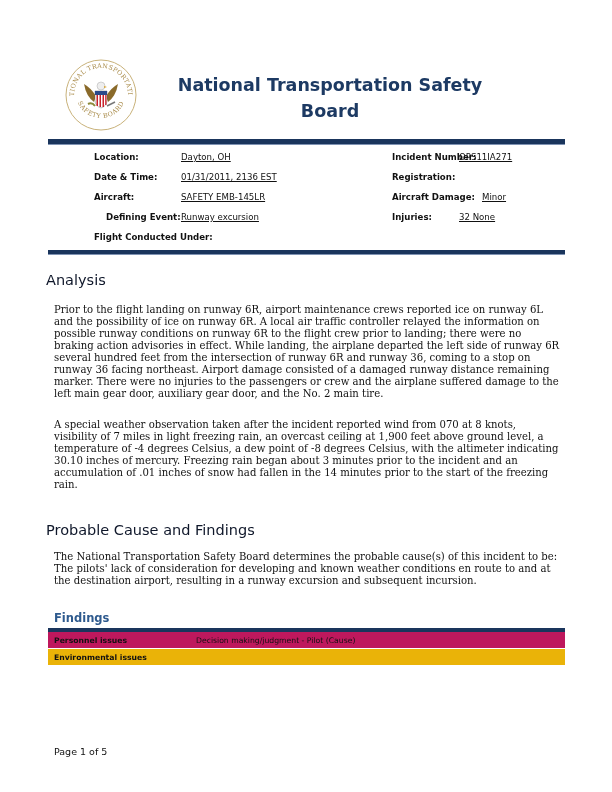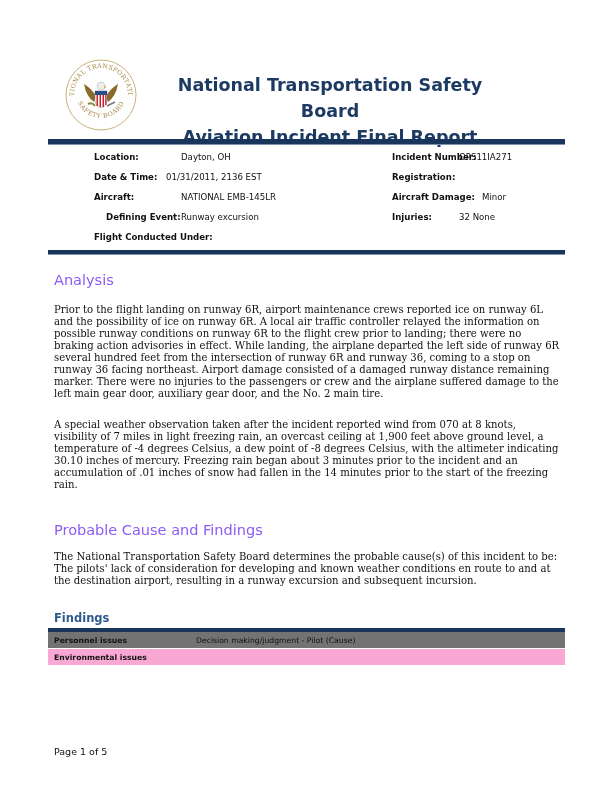--- a/index.html
+++ b/index.html
@@ -5,28 +5,28 @@
   html, body { margin: 0; padding: 0; background: #ffffff; }
   body { width: 612px; height: 792px; position: relative; overflow: hidden; font-family: "DejaVu Sans", sans-serif; color: #111; }
   .seal { position: absolute; left: 64px; top: 58px; width: 74px; height: 74px; }
   .title-block { position: absolute; left: 160px; top: 72px; width: 340px; text-align: center; color: #1d3a63; font-family: "DejaVu Sans", sans-serif; font-weight: bold; font-size: 17.5px; line-height: 26px; }
   .rule-thick { position: absolute; left: 48px; width: 517px; height: 5px; background: #1a355c; border-bottom: 1px solid #7f93b3; }
   .rule-top { top: 139px; }
   .rule-mid { top: 250px; height: 4px; }
   .info { position: absolute; left: 54px; top: 152px; width: 510px; font-size: 8.6px; }
   .info-row { position: absolute; height: 14px; }
   .lbl { position: absolute; font-weight: bold; white-space: nowrap; color: #111; padding-left: 40px; }
-  .val { position: absolute; white-space: nowrap; color: #111; }
-  h2.sec { position: absolute; left: 54px; margin: 0; font-family: "DejaVu Sans", sans-serif; font-weight: normal; color: #8b5cf6; font-size: 14.5px; }
+  .val { position: absolute; white-space: nowrap; color: #111; text-decoration: underline; }
+  h2.sec { position: absolute; left: 46px; margin: 0; font-family: "DejaVu Sans", sans-serif; font-weight: normal; color: #0f172a; font-size: 14.5px; }
   .para { position: absolute; left: 54px; width: 508px; font-family: "DejaVu Serif", serif; font-size: 10.1px; line-height: 12px; color: #111; margin: 0; }
   .findings-title { position: absolute; left: 54px; top: 611px; margin: 0; font-size: 11.5px; font-weight: bold; color: #2e5a8e; font-family: "DejaVu Sans", sans-serif; }
   .findings-bar { position: absolute; left: 48px; top: 628px; width: 517px; height: 4px; background: #1a355c; }
   .frow { position: absolute; left: 48px; width: 517px; height: 16px; font-size: 7.7px; }
-  .frow.r0 { top: 632px; background: #737373; }
-  .frow.r1 { top: 649px; background: #f9a8d4; }
+  .frow.r0 { top: 632px; background: #be185d; }
+  .frow.r1 { top: 649px; background: #eab308; }
   .fcat { position: absolute; left: 6px; top: 4px; font-weight: bold; color: #111; white-space: nowrap; }
   .fdesc { position: absolute; left: 148px; top: 4px; color: #111; white-space: nowrap; }
   .footer { position: absolute; left: 54px; top: 746px; font-size: 9.5px; color: #111; }
 </style>
 </head>
 <body>
 
 <div class="seal">
   <svg width="74" height="74" viewBox="0 0 74 74">
     <defs>
@@ -50,41 +50,40 @@
     <rect x="38.5" y="37" width="1.5" height="12" fill="#c8202a"></rect>
     <rect x="41.2" y="37" width="1.3" height="10" fill="#c8202a"></rect>
 
     <path d="M 24 46 Q 28 44 31 48" stroke="#8b8a3a" stroke-width="2" fill="none"></path>
     <path d="M 43 48 L 51 44" stroke="#777" stroke-width="1.5"></path>
   </svg>
 </div>
 
 <div class="title-block">
   <div>National Transportation Safety Board</div>
-  <div>Aviation Incident Final Report</div>
 </div>
 
 <div class="rule-thick rule-top"></div>
 
 <div class="info">
   <div class="info-row" style="top:0px;left:0;width:510px;">
     <span class="lbl" style="left:0;">Location:</span>
     <span class="val" style="left:127px;">Dayton, OH</span>
     <span class="lbl" style="left:298px;">Incident Number:</span>
     <span class="val" style="left:405px;">OPS11IA271</span>
   </div>
   <div class="info-row" style="top:20px;left:0;width:510px;">
     <span class="lbl" style="left:0;">Date &amp; Time:</span>
-    <span class="val" style="left:112px;">01/31/2011, 2136 EST</span>
+    <span class="val" style="left:127px;">01/31/2011, 2136 EST</span>
     <span class="lbl" style="left:298px;">Registration:</span>
     <span class="val" style="left:405px;"></span>
   </div>
   <div class="info-row" style="top:40px;left:0;width:510px;">
     <span class="lbl" style="left:0;">Aircraft:</span>
-    <span class="val" style="left:127px;">NATIONAL EMB-145LR</span>
+    <span class="val" style="left:127px;">SAFETY EMB-145LR</span>
     <span class="lbl" style="left:298px;">Aircraft Damage:</span>
     <span class="val" style="left:428px;">Minor</span>
   </div>
   <div class="info-row" style="top:60px;left:0;width:510px;">
     <span class="lbl" style="left:12px;">Defining Event:</span>
     <span class="val" style="left:127px;">Runway excursion</span>
     <span class="lbl" style="left:298px;">Injuries:</span>
     <span class="val" style="left:405px;">32 None</span>
   </div>
   <div class="info-row" style="top:80px;left:0;width:510px;">

